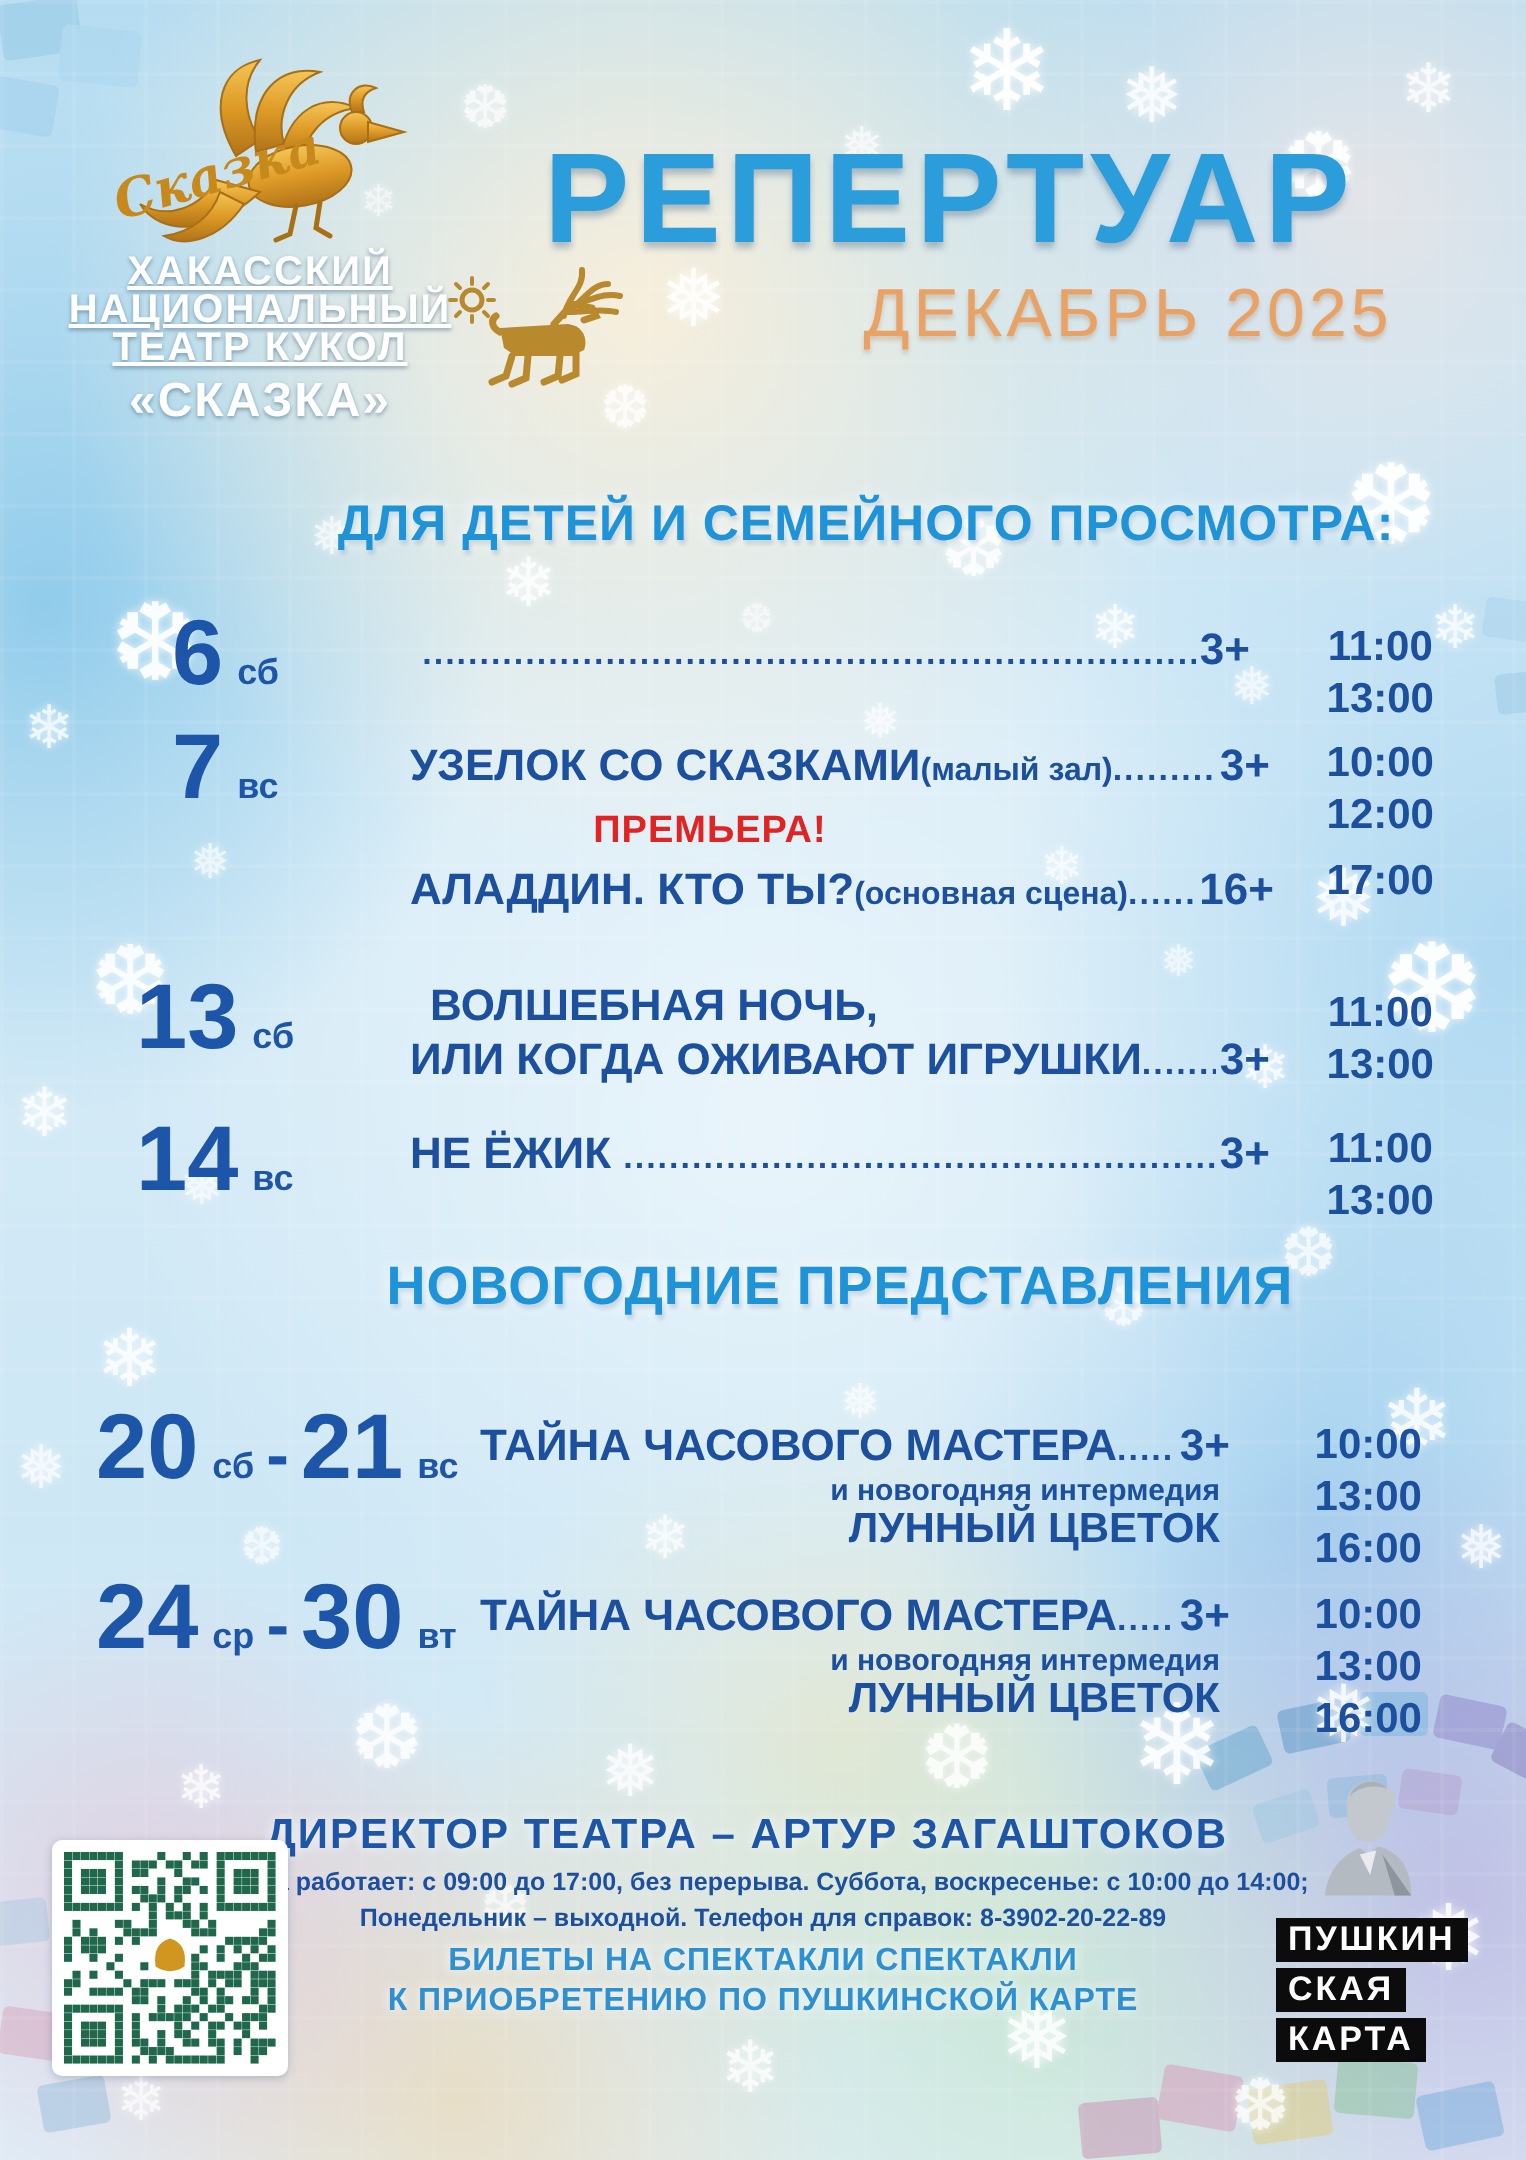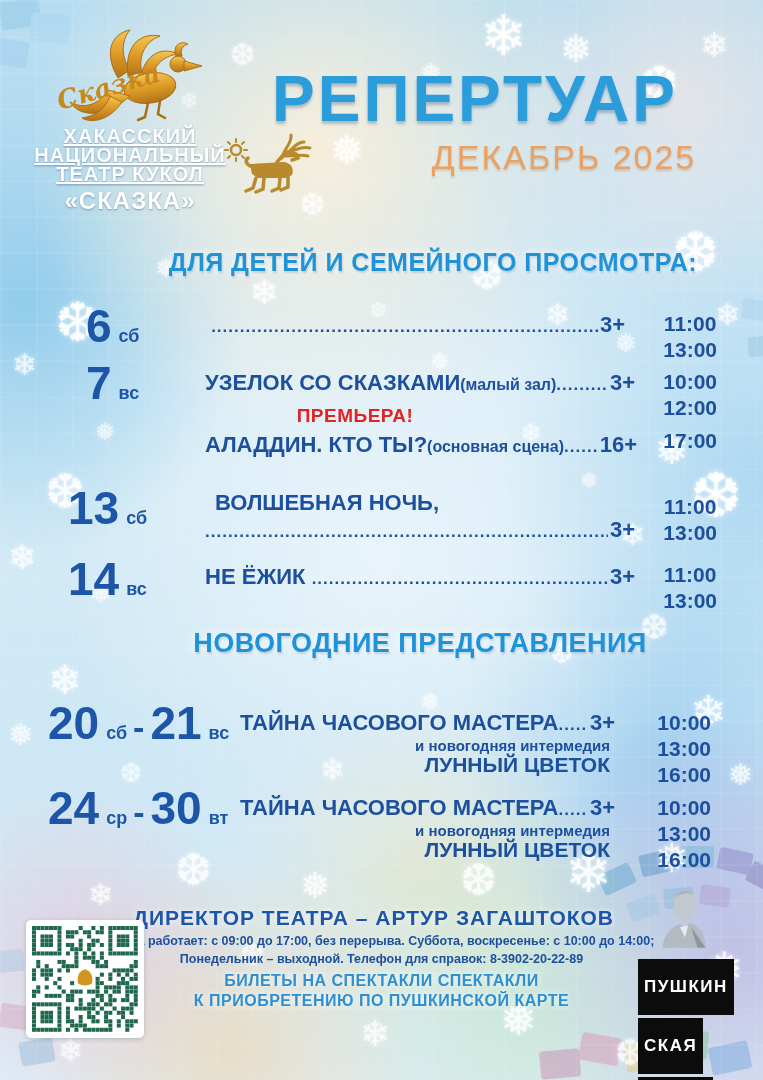--- a/index.html
+++ b/index.html
@@ -71,21 +71,21 @@
   .director{left:0;right:16px;top:906px;text-align:center;font-size:21px;font-weight:700;
     letter-spacing:1px;color:#1d55a8;text-shadow:0 0 6px rgba(255,255,255,.8);}
   .hours{left:0;right:0;text-align:center;font-size:12.5px;font-weight:700;color:#1c4f9d;}
   .tickets{left:0;right:0;text-align:center;font-size:16px;font-weight:700;letter-spacing:.5px;
     color:#2e8fd1;text-shadow:0 0 6px rgba(255,255,255,.9);}
   .qr-box{left:26px;top:920px;width:118px;height:118px;background:#ffffff;border-radius:5px;
     box-shadow:0 1px 4px rgba(60,90,120,.3);display:flex;align-items:center;justify-content:center;}
   .pushkin{left:638px;top:884px;width:125px;}
   .pushkin .bust{display:block;margin:0 0 2px 14px;}
   .pk-label{display:block;width:max-content;background:#0c0c0c;color:#ffffff;font-weight:700;
-    font-size:17px;letter-spacing:1.5px;line-height:20px;padding:18px 6px;margin-top:3px;}
+    font-size:17px;letter-spacing:1.5px;line-height:20px;padding:1px 6px;margin-top:3px;}
 </style>
 </head>
 <body>
 
 <div class="poster">
 
   <svg class="mosaic" width="763" height="1080" viewBox="0 0 763 1080">
     <g opacity="0.45">
       <rect x="600" y="868" width="34" height="22" rx="3" fill="#5a9fc9" transform="rotate(-25 617 879)"></rect>
       <rect x="640" y="852" width="34" height="22" rx="3" fill="#4f8fc0" transform="rotate(-12 657 863)"></rect>
@@ -259,20 +259,21 @@
   </div>
 
   <div class="abs date" style="left:68px;top:485px">
     <span class="dnum">13</span>
     <span class="dday">сб</span>
   </div>
   <div class="abs titleline" style="left:215px;top:490px;width:423px">
     <span>ВОЛШЕБНАЯ НОЧЬ,</span>
   </div>
   <div class="abs titleline" style="left:205px;top:517px;width:430px">
+    <span>ИЛИ КОГДА ОЖИВАЮТ ИГРУШКИ</span>
     <span class="leader">................................................................................</span>
     <span class="age">3+</span>
   </div>
   <div class="abs times" style="right:46px;top:494px">
     <div>11:00</div>
     <div>13:00</div>
   </div>
 
   <div class="abs date" style="left:68px;top:556px">
     <span class="dnum">14</span>

